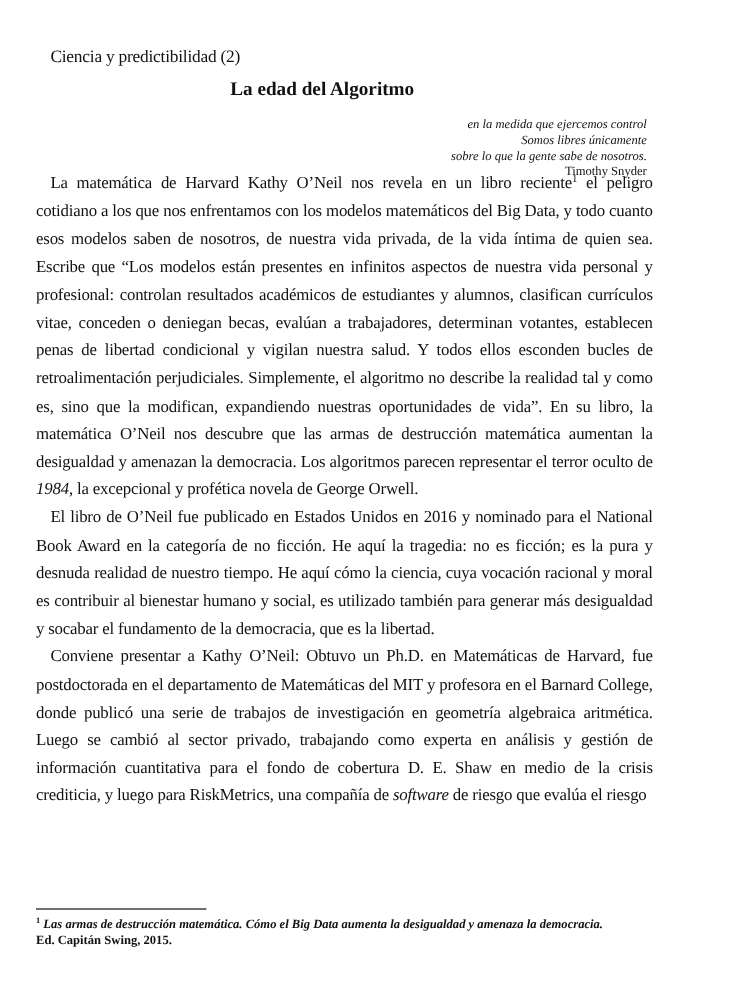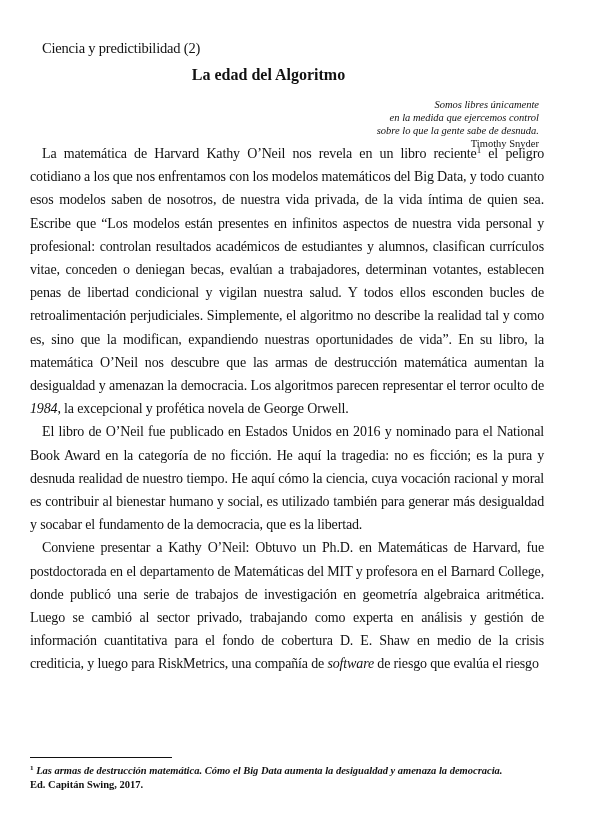--- a/index.html
+++ b/index.html
@@ -41,30 +41,30 @@
     em { font-style: italic; }
   </style>
 </head>
 <body>
 
 <div class="page">
   <div class="section">Ciencia y predictibilidad (2)</div>
   <div class="title">La edad del Algoritmo</div>
 
   <div class="epigraph">
+    <div>en la medida que ejercemos control</div>
     <div>Somos libres únicamente</div>
-    <div>en la medida que ejercemos control</div>
-    <div>sobre lo que la gente sabe de desnuda.</div>
+    <div>sobre lo que la gente sabe de nosotros.</div>
     <div class="author">Timothy Snyder</div>
   </div>
 
   <div class="body">
     <p><span>La matemática de Harvard Kathy O’Neil nos revela en un libro reciente</span><sup>1</sup><span> el peligro cotidiano a los que nos enfrentamos con los modelos matemáticos del Big Data, y todo cuanto esos modelos saben de nosotros, de nuestra vida privada, de la vida íntima de quien sea. Escribe que “Los modelos están presentes en infinitos aspectos de nuestra vida personal y profesional: controlan resultados académicos de estudiantes y alumnos, clasifican currículos vitae, conceden o deniegan becas, evalúan a trabajadores, determinan votantes, establecen penas de libertad condicional y vigilan nuestra salud. Y todos ellos esconden bucles de retroalimentación perjudiciales. Simplemente, el algoritmo no describe la realidad tal y como es, sino que la modifican, expandiendo nuestras oportunidades de vida”. En su libro, la matemática O’Neil nos descubre que las armas de destrucción matemática aumentan la desigualdad y amenazan la democracia. Los algoritmos parecen representar el terror oculto de </span><em>1984</em><span>, la excepcional y profética novela de George Orwell.</span></p>
     <p>El libro de O’Neil fue publicado en Estados Unidos en 2016 y nominado para el National Book Award en la categoría de no ficción. He aquí la tragedia: no es ficción; es la pura y desnuda realidad de nuestro tiempo. He aquí cómo la ciencia, cuya vocación racional y moral es contribuir al bienestar humano y social, es utilizado también para generar más desigualdad y socabar el fundamento de la democracia, que es la libertad.</p>
     <p><span>Conviene presentar a Kathy O’Neil: Obtuvo un Ph.D. en Matemáticas de Harvard, fue postdoctorada en el departamento de Matemáticas del MIT y profesora en el Barnard College, donde publicó una serie de trabajos de investigación en geometría algebraica aritmética. Luego se cambió al sector privado, trabajando como experta en análisis y gestión de información cuantitativa para el fondo de cobertura D. E. Shaw en medio de la crisis crediticia, y luego para RiskMetrics, una compañía de </span><em>software</em><span> de riesgo que evalúa el riesgo</span></p>
   </div>
 
   <div class="fn-rule"></div>
   <div class="footnote">
     <div><sup>1</sup> <em>Las armas de destrucción matemática. Cómo el Big Data aumenta la desigualdad y amenaza la democracia.</em></div>
-    <div>Ed. Capitán Swing, 2017.</div>
+    <div>Ed. Capitán Swing, 2015.</div>
   </div>
 </div>
 
 </body></html>

